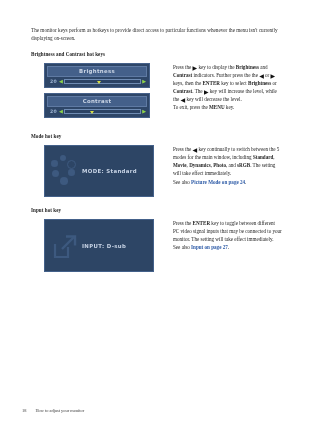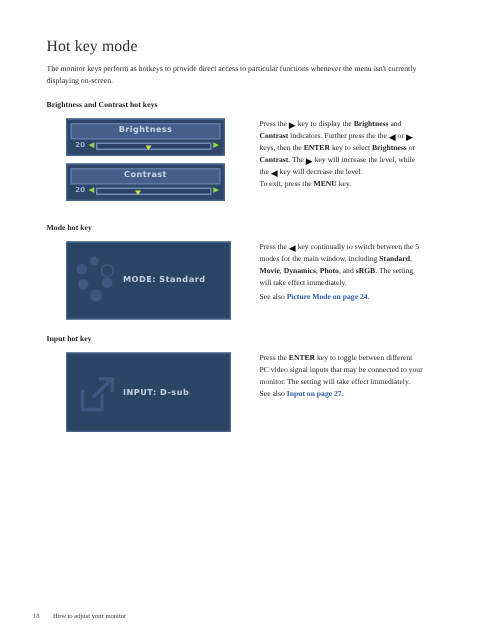--- a/index.html
+++ b/index.html
@@ -211,21 +211,20 @@
   .footer .pg {
     font-weight: normal;
     margin-right: 9px;
   }
 </style>
 </head>
 <body>
 
 <div class="page">
 
-  <h1 class="page-title">Hot key mode</h1>
 
   <p class="intro">The monitor keys perform as hotkeys to provide direct access to particular functions whenever the menu isn't currently displaying on-screen.</p>
 
   <div class="section-head">Brightness and Contrast hot keys</div>
 
   <div class="block">
     <div class="left">
 
       <div class="osd-bar">
         <div class="osd-bar-title">Brightness</div>

